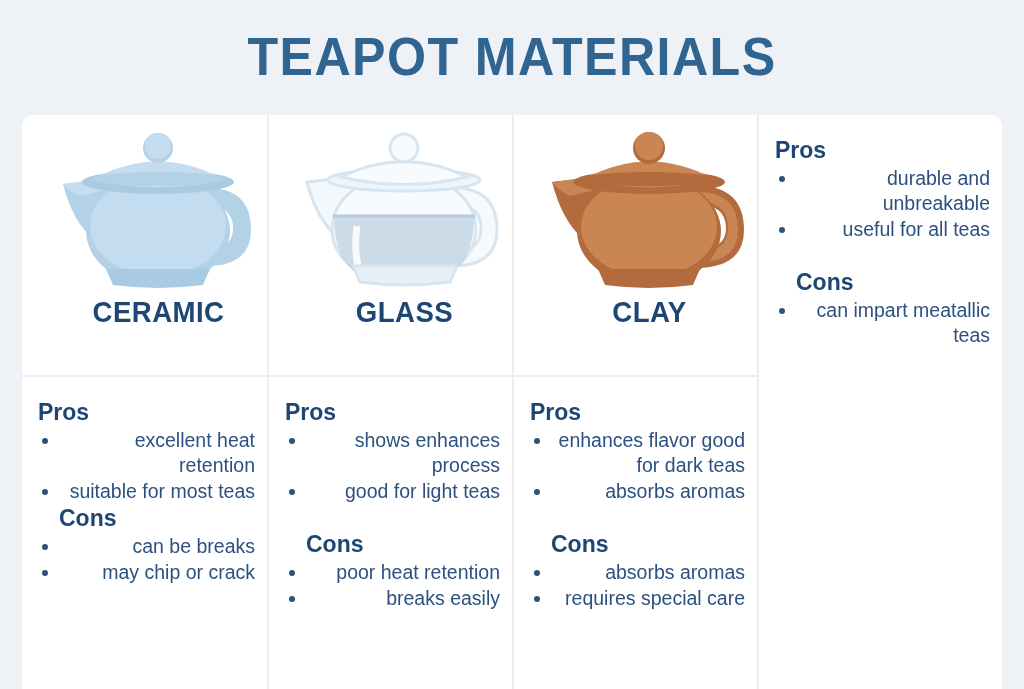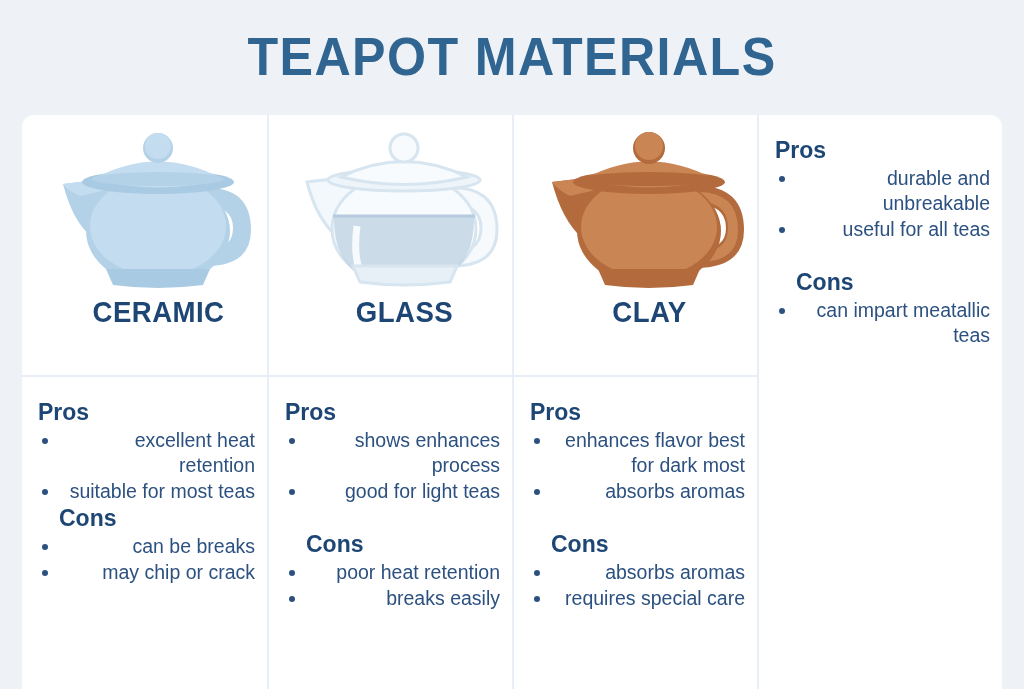--- a/index.html
+++ b/index.html
@@ -215,21 +215,21 @@
           <ellipse cx="107" cy="53" rx="66" ry="7" fill="#b36b3e"></ellipse>
           <circle cx="107" cy="22" r="16" fill="#b36b3e"></circle>
           <circle cx="107" cy="20" r="14" fill="#c98553"></circle>
         </svg>
       </div>
       <div class="col-name">CLAY</div>
     </div>
     <div class="col-body">
       <div class="section-head">Pros</div>
       <ul class="bullets">
-        <li>enhances flavor best for dark most</li>
+        <li>enhances flavor good for dark teas</li>
         <li>absorbs aromas</li>
       </ul>
       <div class="gap"></div>
       <div class="section-head cons-head">Cons</div>
       <ul class="bullets">
         <li>absorbs aromas</li>
         <li>requires special care</li>
       </ul>
     </div>
   </div>

